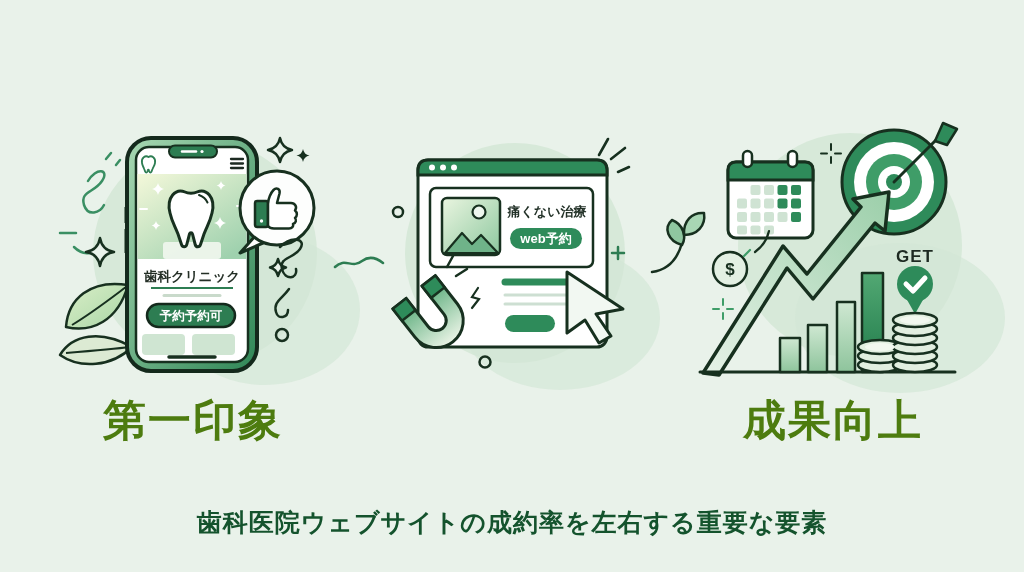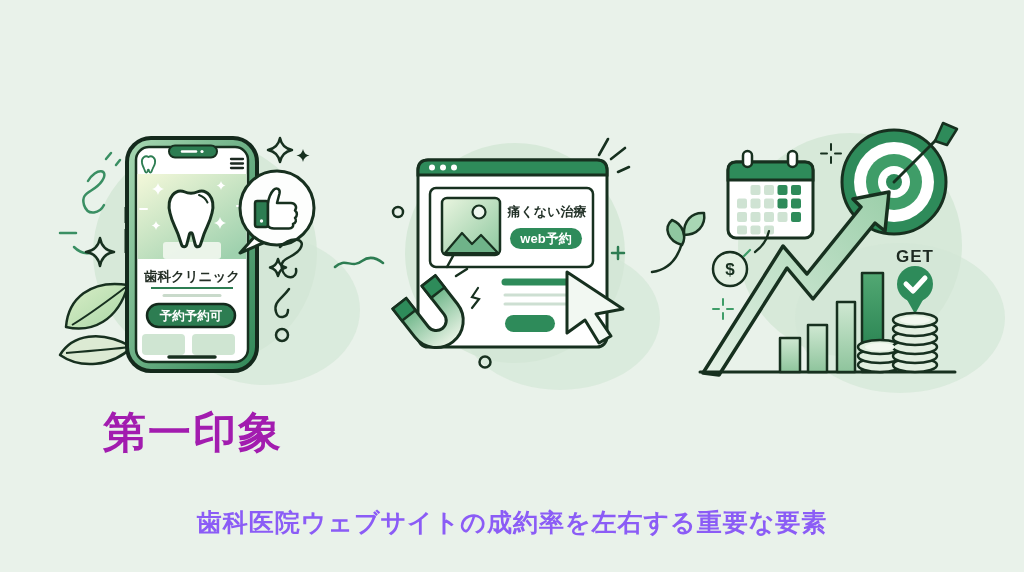--- a/index.html
+++ b/index.html
@@ -5,29 +5,29 @@
   html,body{margin:0;padding:0;}
   .stage{
     position:relative;width:1024px;height:572px;background:#e9f2ea;overflow:hidden;
     font-family:"Liberation Sans","DejaVu Sans",sans-serif;
   }
   .stage svg{position:absolute;display:block;}
   #panel1-art{left:30px;top:85px;}
   #panel2-art{left:375px;top:85px;}
   #panel3-art{left:685px;top:85px;}
   .panel-label{
-    position:absolute;top:404px;transform:translateX(-50%);
-    font-size:43px;font-weight:800;color:#a21caf;letter-spacing:2px;white-space:nowrap;text-align:center;
+    position:absolute;top:392px;transform:translateX(-50%);
+    font-size:43px;font-weight:800;color:#4d7c0f;letter-spacing:2px;white-space:nowrap;text-align:center;
   }
   #label1{left:193px;}
   #label2{left:512px;}
   #label3{left:833px;}
   .caption{
     position:absolute;top:506px;left:512px;transform:translateX(-50%);
-    font-size:25px;font-weight:600;color:#8b5cf6;letter-spacing:1px;white-space:nowrap;
+    font-size:25px;font-weight:600;color:#14532d;letter-spacing:1px;white-space:nowrap;
   }
   .svg-jp{font-family:"Liberation Sans","DejaVu Sans",sans-serif;}
 </style>
 </head>
 <body>
 
 <div class="stage">
 
   <svg id="panel1-art" width="360" height="320" viewBox="0 0 360 320">
     <defs>
@@ -307,15 +307,16 @@
       <ellipse cx="230" cy="262" rx="22" ry="7" fill="#e2efe0"></ellipse>
       <ellipse cx="230" cy="253" rx="22" ry="7" fill="#e2efe0"></ellipse>
       <ellipse cx="230" cy="244" rx="22" ry="7" fill="#e2efe0"></ellipse>
       <ellipse cx="230" cy="235" rx="22" ry="7" fill="#e2efe0"></ellipse>
       <ellipse cx="230" cy="235" rx="15" ry="4" fill="#f2f8ef" stroke="none"></ellipse>
       <ellipse cx="195" cy="262" rx="15" ry="4" fill="#f2f8ef" stroke="none"></ellipse>
     </g>
   </svg>
 
   <div id="label1" class="panel-label">第一印象</div>
+  <div id="label3" class="panel-label">成果向上</div>
 
   <div class="caption">歯科医院ウェブサイトの成約率を左右する重要な要素</div>
 </div>
 
 </body></html>

